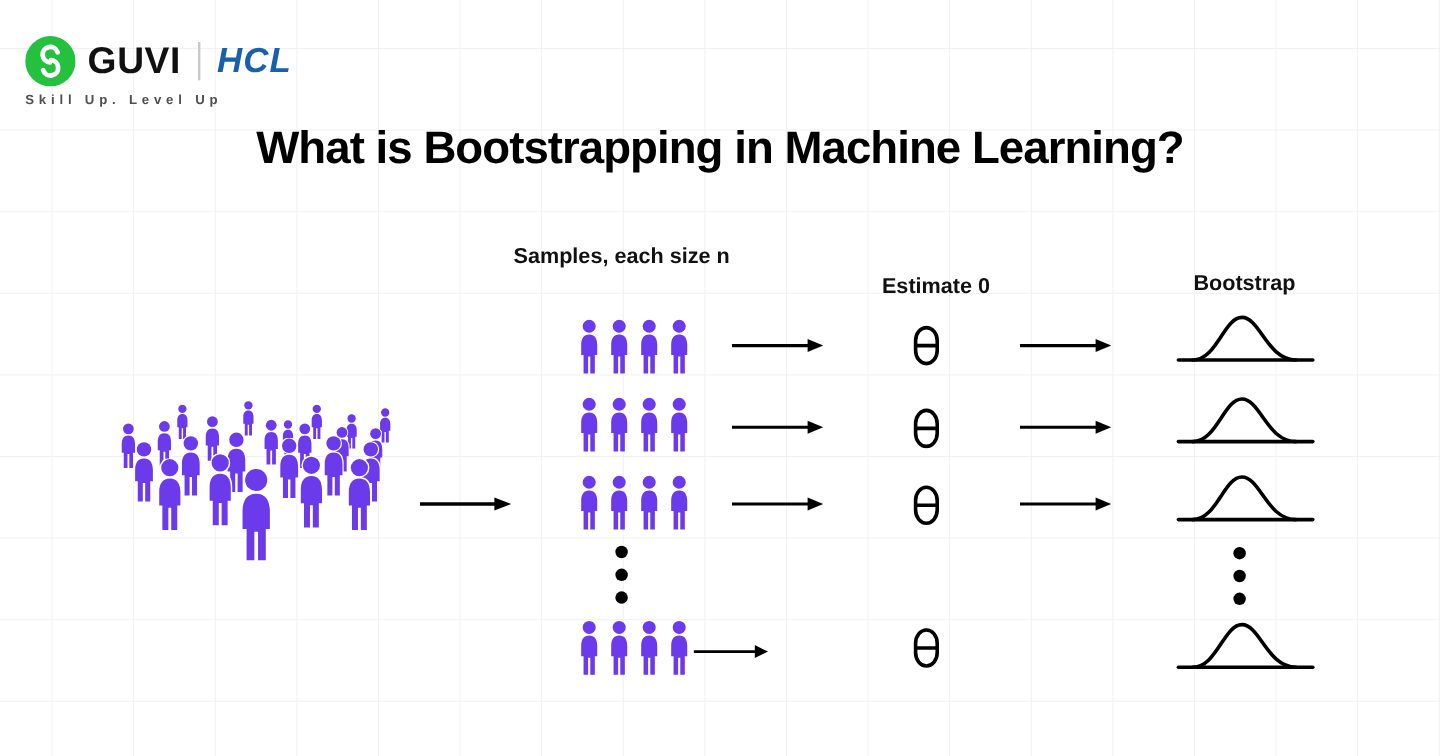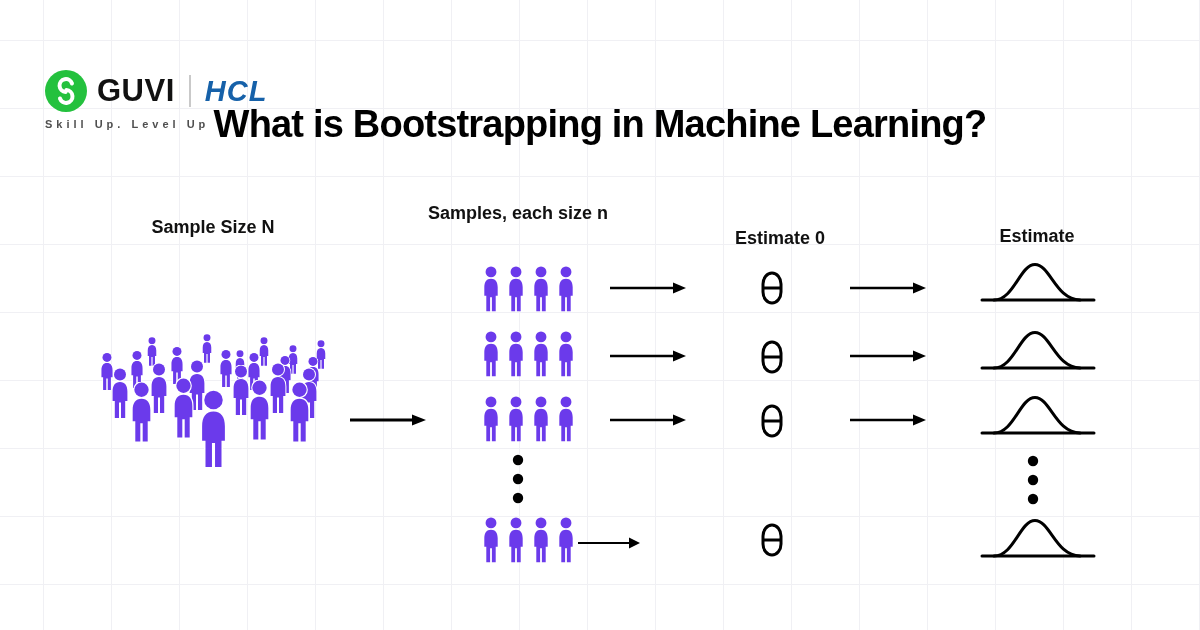--- a/index.html
+++ b/index.html
@@ -8,21 +8,21 @@
   #canvas {
     position:relative; width:1200px; height:630px; overflow:hidden;
     background-color:#ffffff;
     background-image:
       linear-gradient(to right, #f0f0f4 1px, transparent 1px),
       linear-gradient(to bottom, #f0f0f4 1px, transparent 1px);
     background-size:68px 68px;
     background-position:43px 40px;
   }
   
-  .brand { position:absolute; left:45px; top:30px; height:70px;margin-top:40px; }
+  .brand { position:absolute; left:21px; top:30px; height:70px; }
   .brand-row { display:flex; align-items:center; gap:10px; }
   .logo-circle {
     width:42px; height:42px; border-radius:50%;
     display:flex; align-items:center; justify-content:center;
   }
   .guvi-word { font-size:31px; font-weight:800; color:#111; letter-spacing:0.5px; }
   .brand-divider { width:2px; height:32px; background:#c9c9c9; margin:0 4px; }
   .hcl-word { font-size:29px; font-weight:800; font-style:italic; letter-spacing:1px; }
   .tagline { margin-top:6px; font-size:11px; letter-spacing:4px; color:#4f4f4f; font-weight:600; }
   
@@ -56,26 +56,25 @@
       </div>
       <span class="guvi-word">GUVI</span>
       <span class="brand-divider"></span>
       <span class="hcl-word" id="hclWord" style="color: rgb(22, 97, 169);">HCL</span>
     </div>
     <div class="tagline">Skill Up. Level Up</div>
   </div>
 
   <div class="page-title">What is Bootstrapping in Machine Learning?</div>
 
-  <div class="col-header hdr-population">Sample Size N</div>
   <div class="col-header hdr-bootstrap">
     <div>Samples, each size n</div>
   </div>
   <div class="col-header hdr-estimate">Estimate 0</div>
-  <div class="col-header hdr-inference">Estimate</div>
+  <div class="col-header hdr-inference">Bootstrap</div>
 
   <div id="diagram">
       <div class="abs" style="left:0;top:0;">
         <div class="abs" style="left:145px;top:337px;">
           <svg width="14" height="30" viewBox="0 0 24 52">
     <circle cx="12" cy="6.5" r="6" fill="#6B3AEB" stroke="#ffffff" stroke-width="2" paint-order="stroke"></circle>
     <path d="M12 14 C7 14 4.6 17.6 4.6 23.5 L4.6 33 L6.8 33 L6.8 50 L11 50 L11 34.5 L13 34.5 L13 50 L17.2 50 L17.2 33 L19.4 33 L19.4 23.5 C19.4 17.6 17 14 12 14 Z" fill="#6B3AEB" stroke="#ffffff" stroke-width="2" paint-order="stroke"></path>
   </svg>
         </div>
         <div class="abs" style="left:200px;top:334px;">

